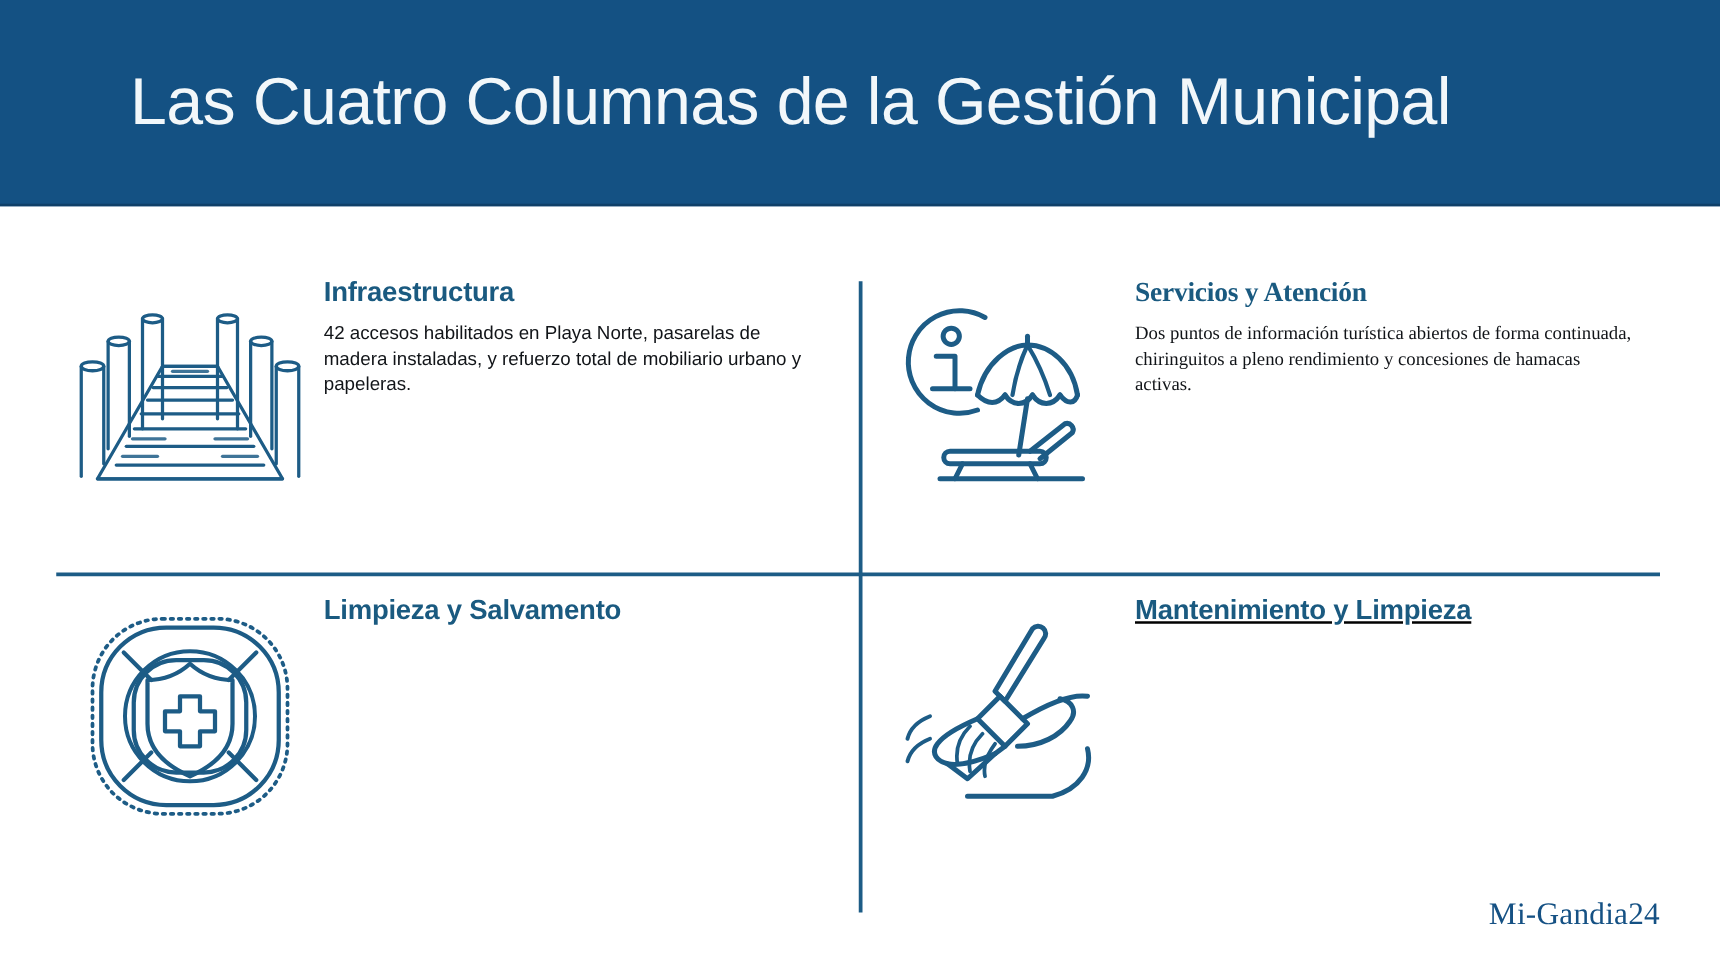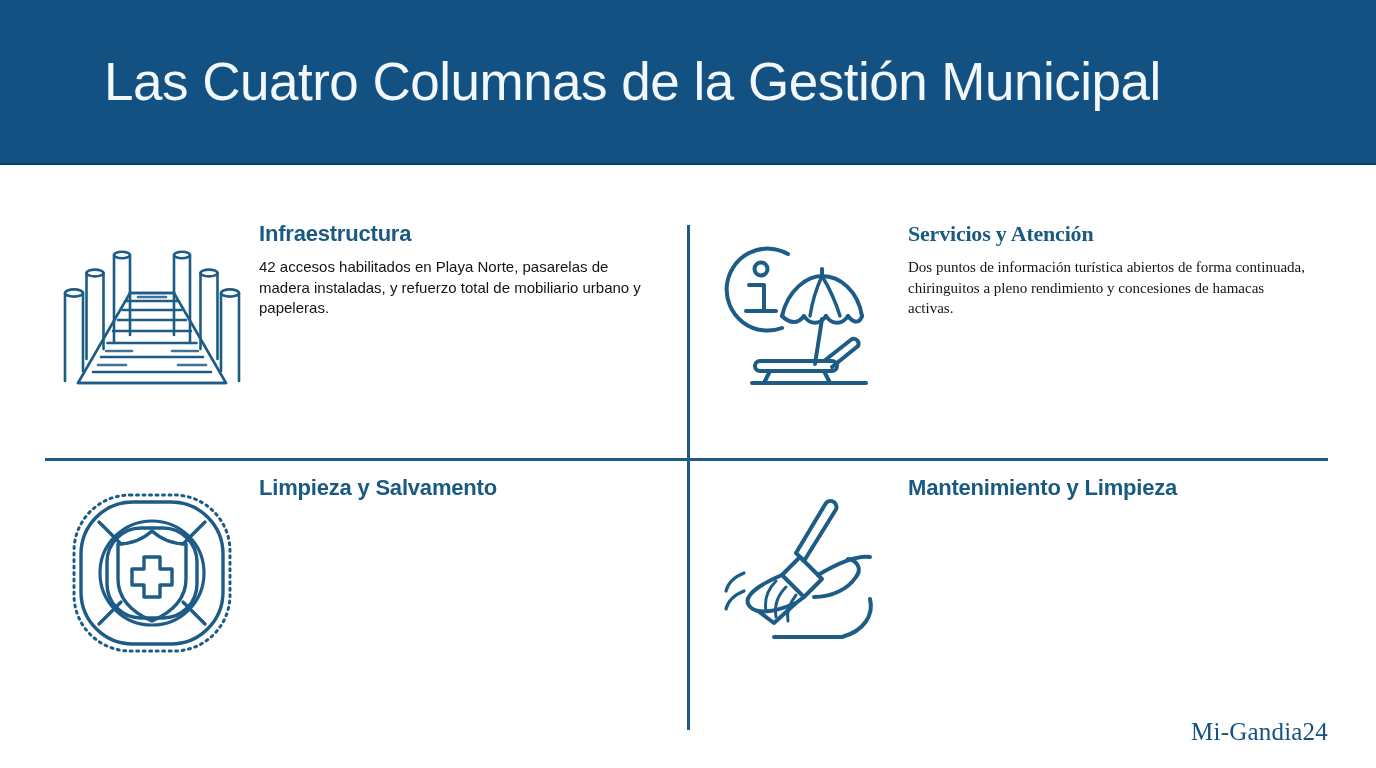--- a/index.html
+++ b/index.html
@@ -65,21 +65,21 @@
   }
 
   .quadrant {
     position: absolute;
     display: flex;
     align-items: flex-start;
   }
   .q-tl { left: 45px;  top: 34px;  width: 630px; }
   .q-tr { left: 700px; top: 34px;  width: 640px; font-family: Liberation Serif, serif; }
   .q-bl { left: 45px;  top: 288px; width: 630px; }
-  .q-br { left: 700px; top: 288px; width: 640px; }
+  .q-br { left: 700px; top: 288px; width: 640px; text-decoration: underline; }
 
   .icon-wrap {
     flex: 0 0 auto;
     width: 214px;
     display: flex;
     align-items: flex-start;
     justify-content: center;
     padding-top: 10px;
   }
   .icon-wrap.narrow { width: 208px; }

